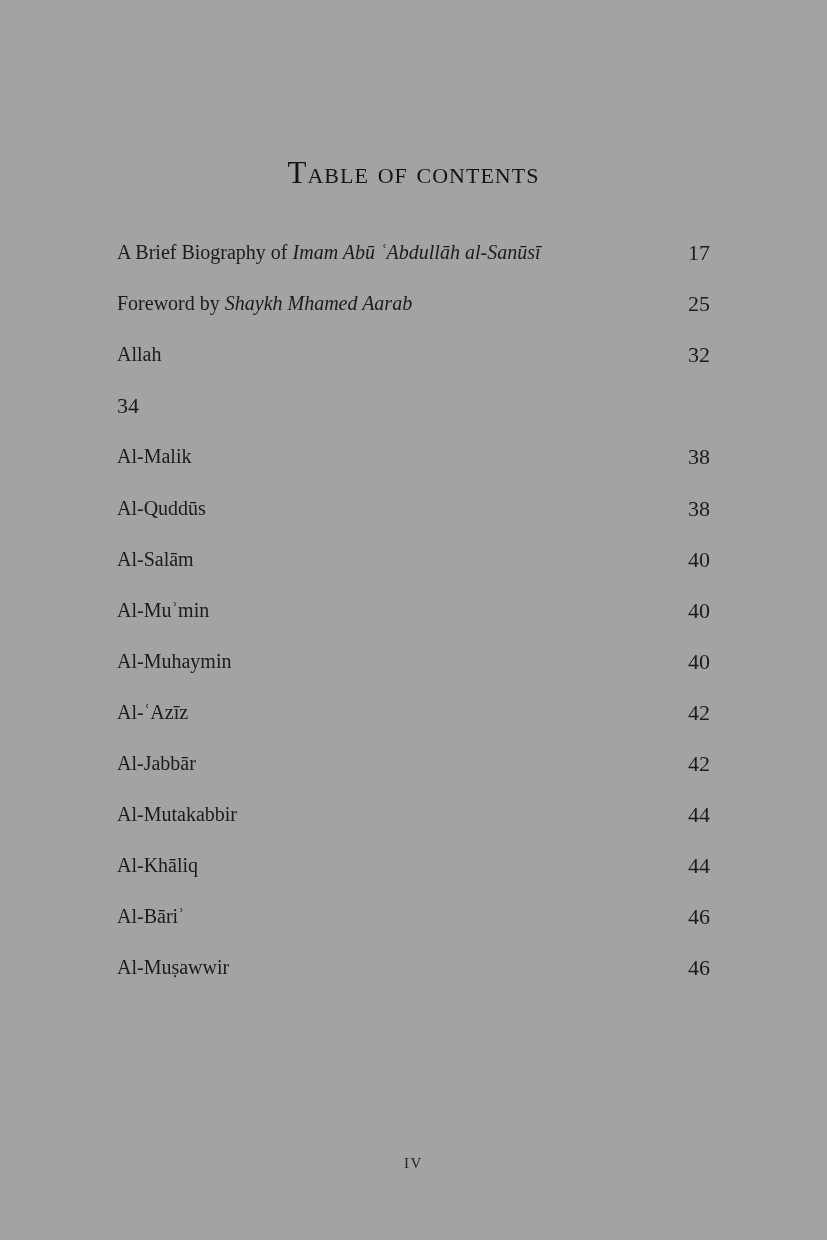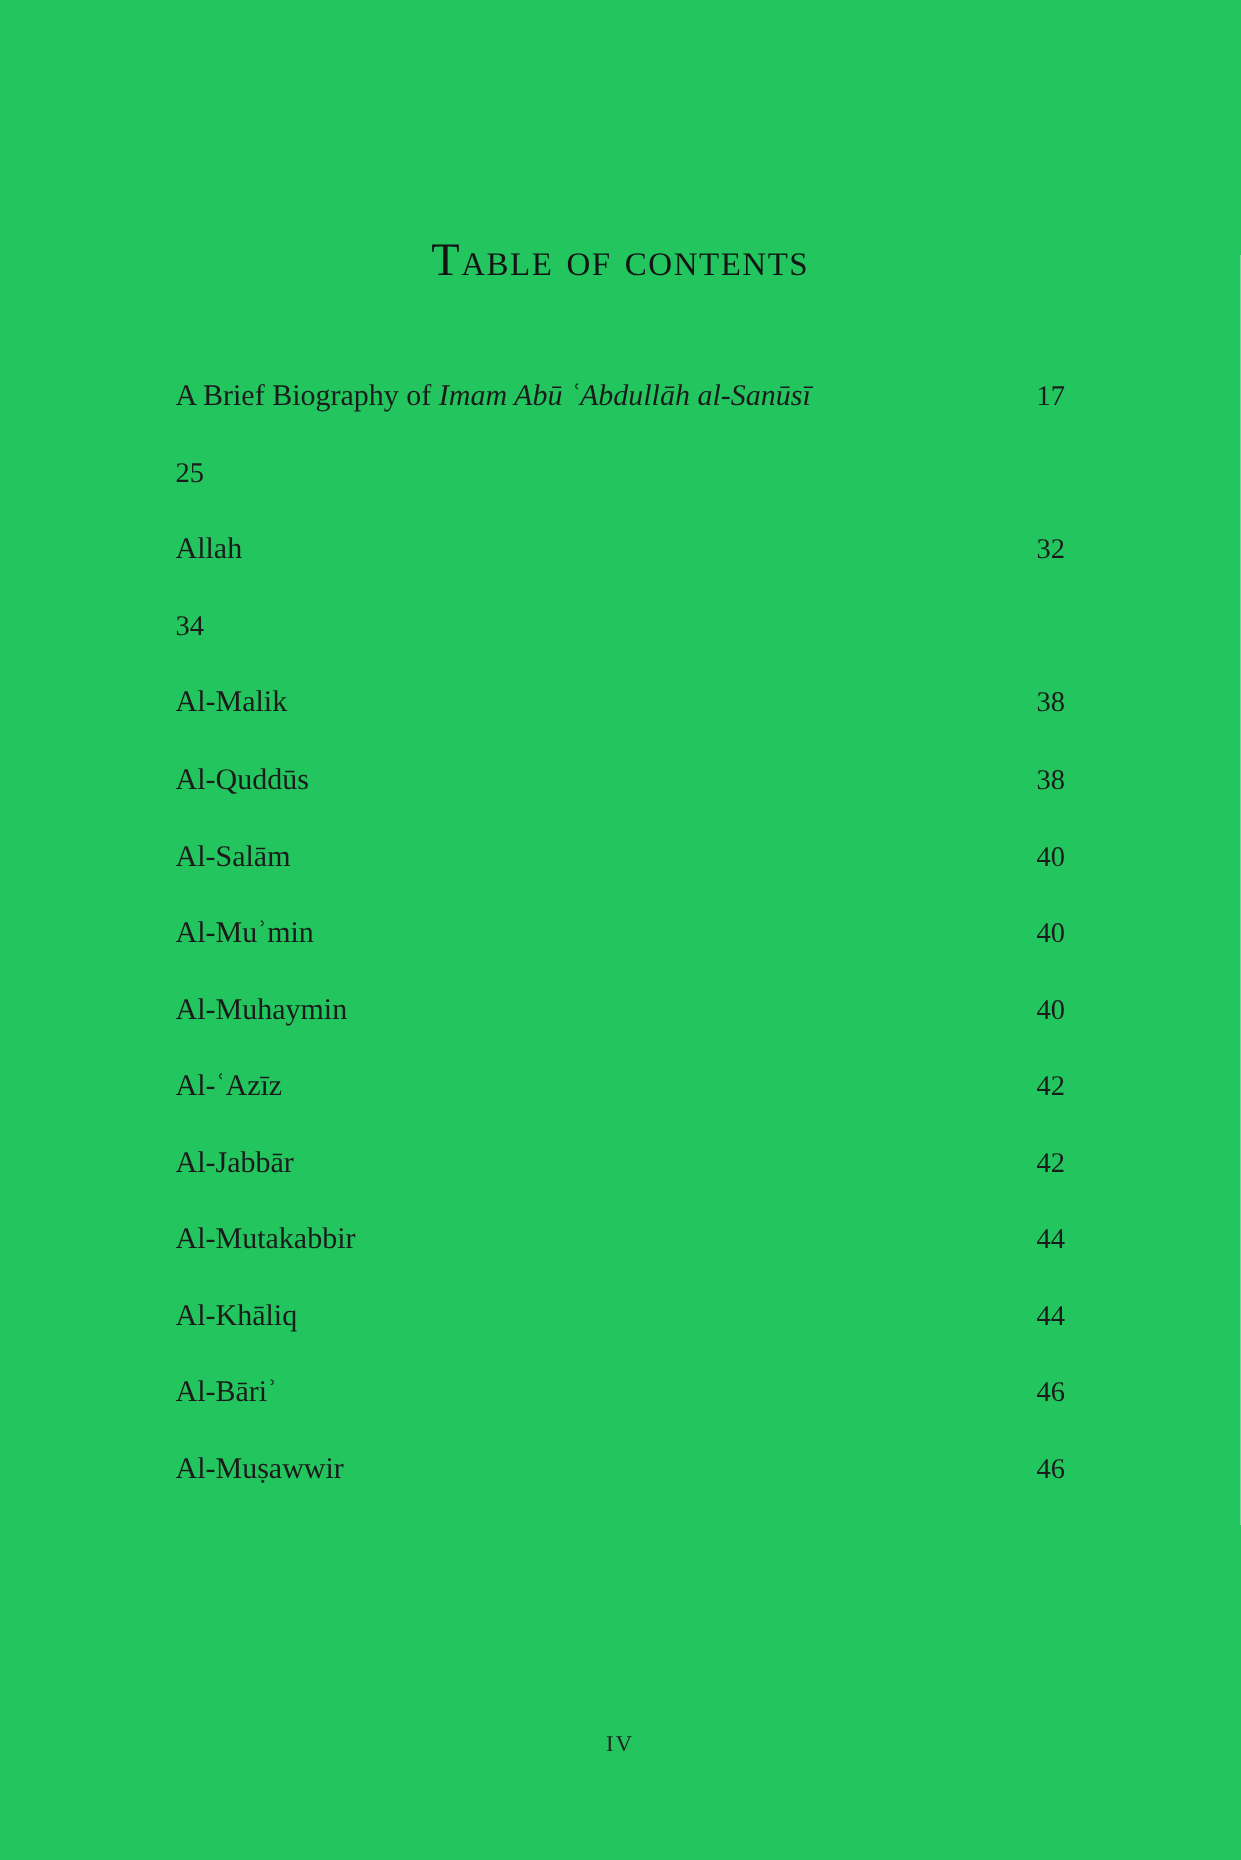--- a/index.html
+++ b/index.html
@@ -8,21 +8,21 @@
     width: 827px;
     height: 1240px;
     position: relative;
     font-family: "Liberation Serif", "DejaVu Serif", serif;
     color: #1b1b1b;
     overflow: hidden;
   }
   .page {
     position: absolute;
     inset: 0;
-    background: #22c55e;
+    background: #a3a3a3;
   }
   .toc-title {
     position: absolute;
     top: 155px;
     left: 0;
     width: 100%;
     text-align: center;
     font-variant: small-caps;
     font-size: 31px;
     letter-spacing: 1px;
@@ -33,31 +33,31 @@
   .toc-list {
     position: absolute;
     top: 227px;
     left: 117px;
     width: 593px;
   }
   .toc-row {
     height: 51.1px;
     display: flex;
     justify-content: space-between;
-    align-items: flex-end;
+    align-items: center;
     font-size: 20px;
     line-height: 27px;
   }
   .toc-entry-title { white-space: pre; }
   .toc-entry-title em {
     font-style: italic;
     font-family: "Liberation Serif", "DejaVu Serif", serif;
   }
   .toc-page-num {
-    font-size: 19px;
+    font-size: 22px;
     color: #1b1b1b;
   }
   .folio {
     position: absolute;
     top: 1155px;
     left: 0;
     width: 100%;
     text-align: center;
     font-size: 15px;
     letter-spacing: 1.5px;
@@ -72,20 +72,21 @@
   <div class="toc-title">Table of Contents</div>
 
   <div class="toc-list">
 
     <div class="toc-row">
       <span class="toc-entry-title"><span>A Brief Biography of </span><em>Imam Abū ʿAbdullāh al-Sanūsī</em></span>
       <span class="toc-page-num">17</span>
     </div>
 
     <div class="toc-row">
+      <span class="toc-entry-title"><span>Foreword by </span><em>Shaykh Mhamed Aarab</em></span>
       <span class="toc-page-num">25</span>
     </div>
 
 
     <div class="toc-row">
       <span class="toc-entry-title"><span>Allah</span><em></em></span>
       <span class="toc-page-num">32</span>
     </div>
 
     <div class="toc-row">

